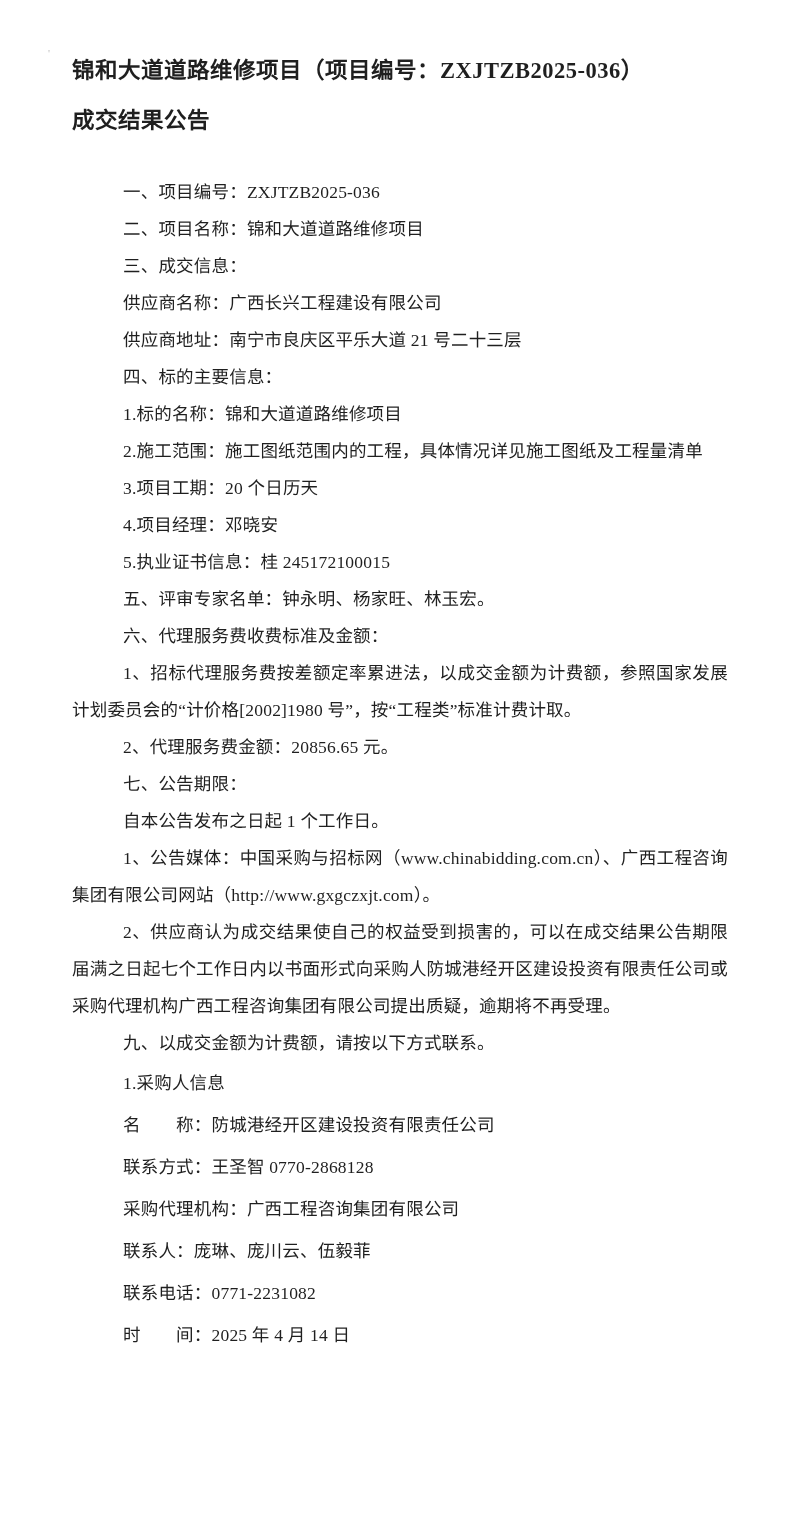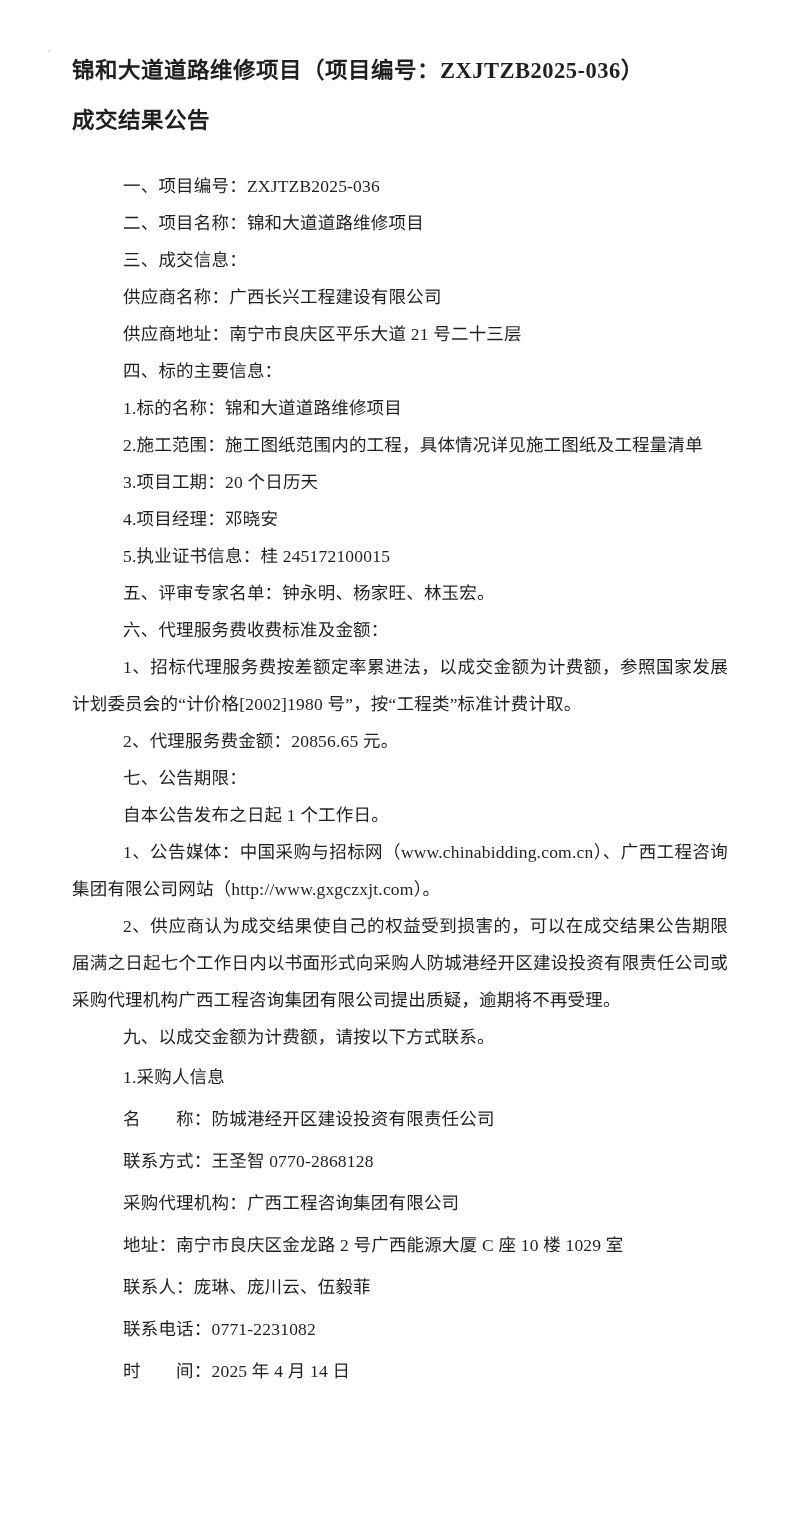--- a/index.html
+++ b/index.html
@@ -30,21 +30,21 @@
     text-align: left;
   }
   .title-line {
     font-size: 22.5px;
     font-weight: bold;
     line-height: 50px;
     letter-spacing: 0.5px;
     margin: 0;
   }
   .content {
-    margin-top: 22px;
+    margin-top: 28px;
   }
   .para {
     font-size: 17.5px;
     line-height: 37px;
     margin: 0;
     text-indent: 51px;
     text-align: justify;
     letter-spacing: 0.2px;
     word-break: break-all;
   }
@@ -81,18 +81,17 @@
     <p class="para">2、代理服务费金额：20856.65 元。</p>
     <p class="para">七、公告期限：</p>
     <p class="para">自本公告发布之日起 1 个工作日。</p>
     <p class="para">1、公告媒体：中国采购与招标网（www.chinabidding.com.cn）、广西工程咨询集团有限公司网站（http://www.gxgczxjt.com）。</p>
     <p class="para">2、供应商认为成交结果使自己的权益受到损害的，可以在成交结果公告期限届满之日起七个工作日内以书面形式向采购人防城港经开区建设投资有限责任公司或采购代理机构广西工程咨询集团有限公司提出质疑，逾期将不再受理。</p>
     <p class="para">九、以成交金额为计费额，请按以下方式联系。</p>
     <p class="para contact">1.采购人信息</p>
     <p class="para contact">名　　称：防城港经开区建设投资有限责任公司</p>
     <p class="para contact">联系方式：王圣智 0770-2868128</p>
     <p class="para contact">采购代理机构：广西工程咨询集团有限公司</p>
-    <p class="para contact">地址：南宁市良庆区金龙路 2 号广西能源大厦 C 座 10 楼 1029 室</p>
     <p class="para contact">联系人：庞琳、庞川云、伍毅菲</p>
     <p class="para contact">联系电话：0771-2231082</p>
     <p class="para contact">时　　间：2025 年 4 月 14 日</p>
   </div>
 </div>
 
 </body></html>

